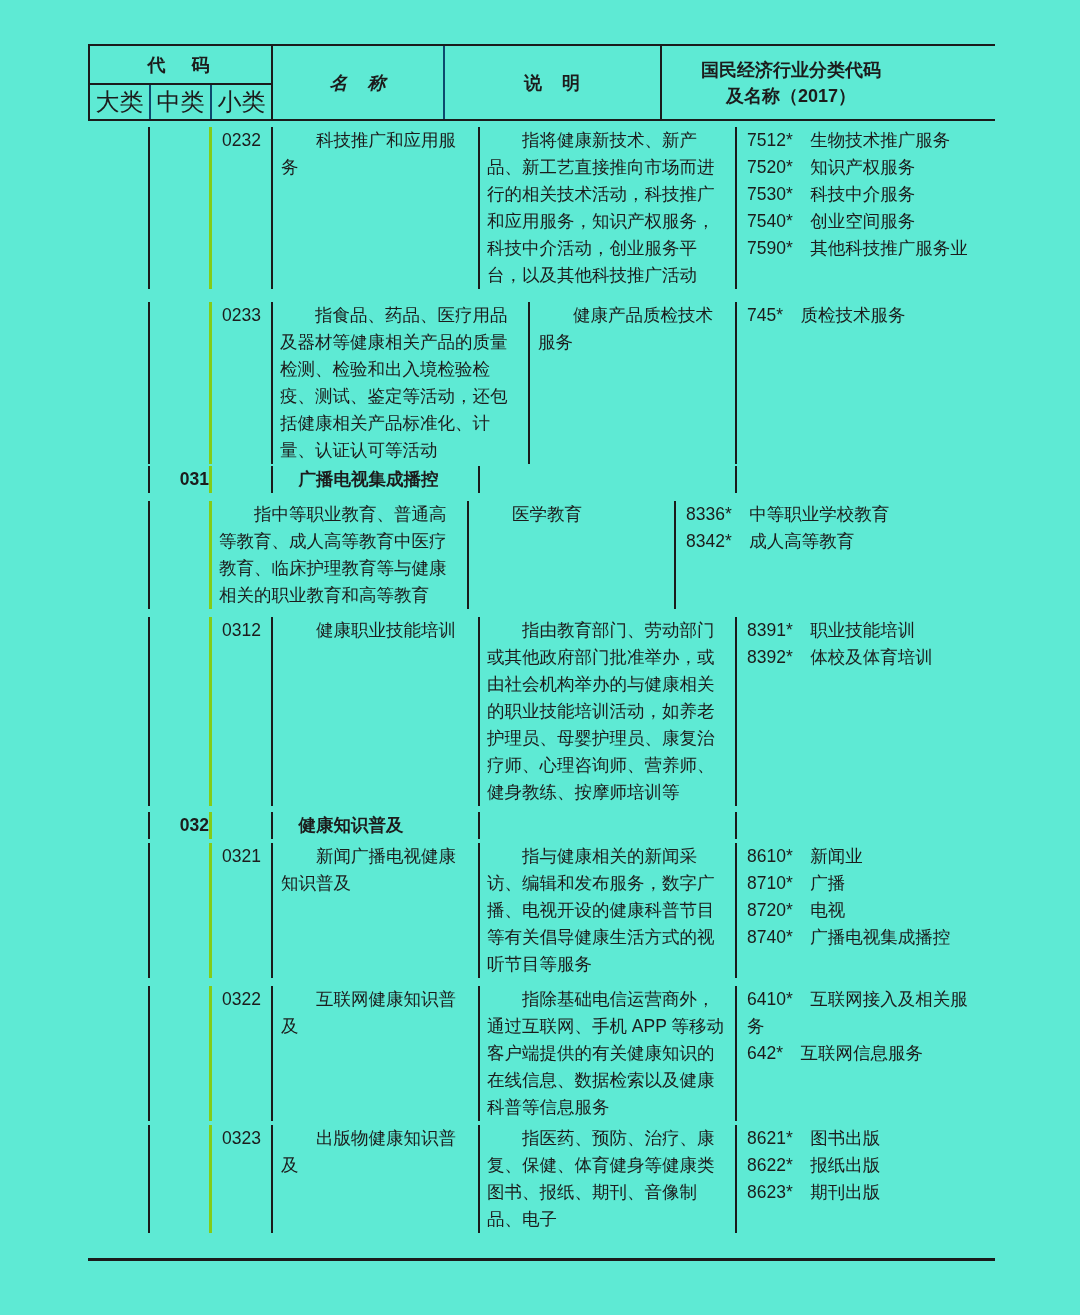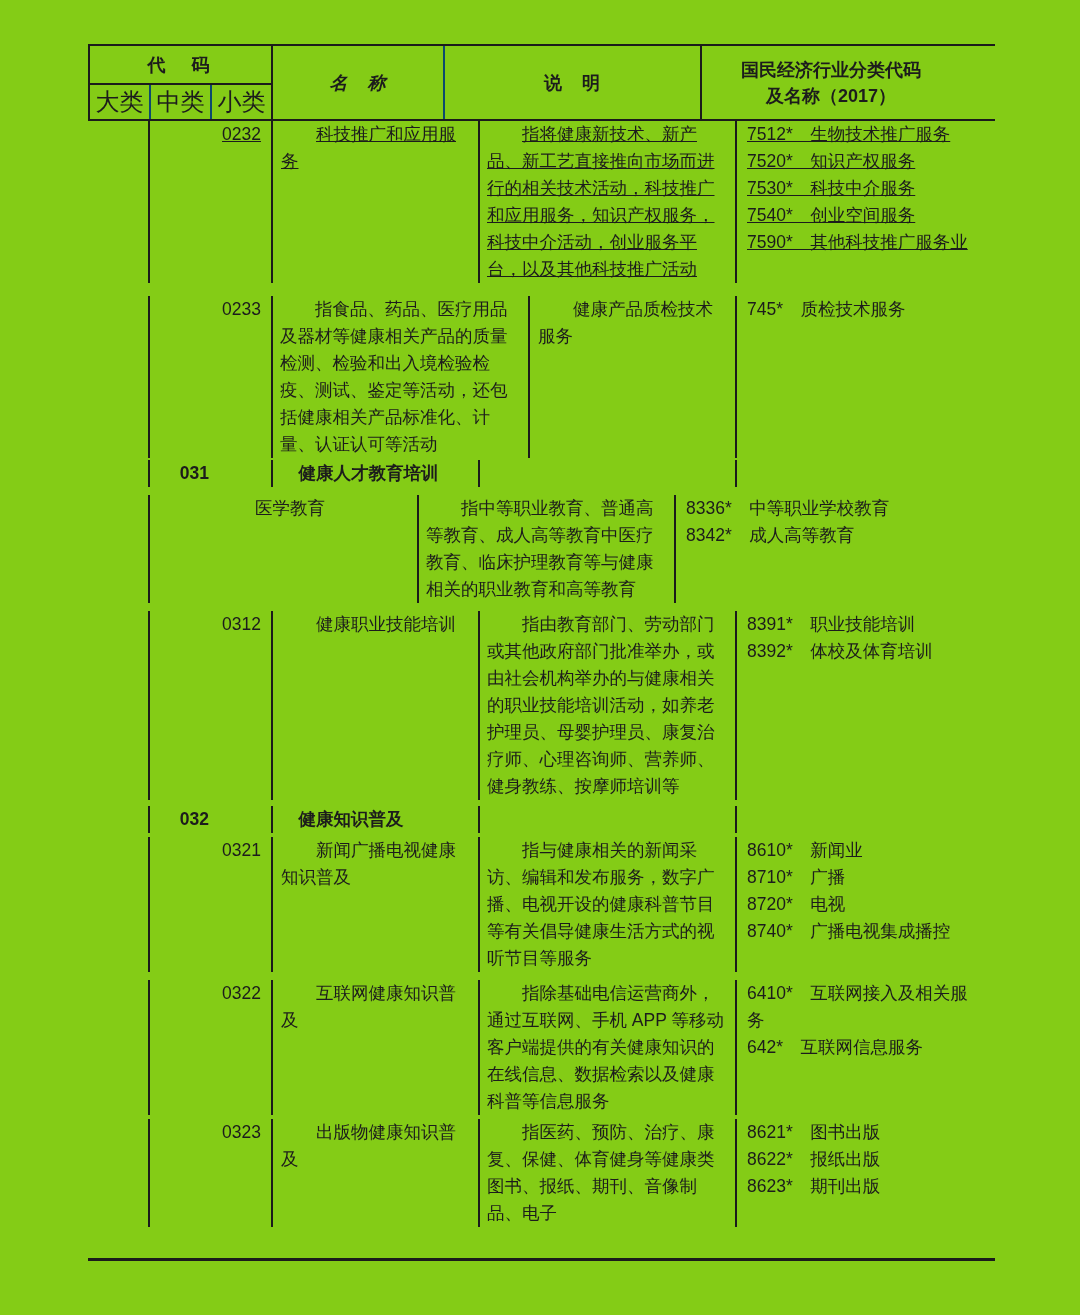--- a/index.html
+++ b/index.html
@@ -1,38 +1,38 @@
 <!DOCTYPE html>
 <html><head>
 <meta charset="utf-8">
 <style>
   html,body{margin:0;padding:0;}
   body{
     width:1080px;height:1315px;background:#ffffff;
     font-family:"Liberation Sans","DejaVu Sans",sans-serif;
     color:#1c1c1c;
   }
-  .sheet{position:relative;width:1080px;height:1315px;background:#84cc16;overflow:hidden;}
+  .sheet{position:relative;width:1080px;height:1315px;background:#5eead4;overflow:hidden;}
   .doc-table{position:absolute;left:88px;top:44px;width:907px;}
 
   
   .thead{display:flex;border-top:2px solid #1b1b1b;border-bottom:2px solid #1b1b1b;}
   .thead,.tbody{box-sizing:border-box;}
   .th{box-sizing:border-box;display:flex;align-items:center;justify-content:center;
       font-weight:bold;font-size:18px;letter-spacing:1px;}
   .th-code-block{width:185px;border-left:2px solid #1b1b1b;border-right:2px solid #1b1b1b;
       display:flex;flex-direction:column;box-sizing:border-box;}
   .th-code-title{height:37px;border-bottom:2px solid #1b1b1b;display:flex;align-items:center;
       justify-content:center;font-weight:bold;font-size:18px;letter-spacing:4px;}
   .th-code-sub{display:flex;height:34px;}
   .th-code-sub .sub{flex:1;display:flex;align-items:center;justify-content:center;
       font-weight:normal;font-size:24px;box-sizing:border-box;}
   .th-code-sub .sub + .sub{border-left:2px solid #0c4a6e;}
   .th-name{width:172px;border-right:2px solid #0c4a6e;font-style:italic;}
-  .th-desc{width:257px;border-right:2px solid #1b1b1b;}
+  .th-desc{width:217px;border-right:2px solid #1b1b1b;}
   .th-industry{width:258px;flex-direction:column;line-height:26px;letter-spacing:0;}
 
   
   .tbody{height:1140px;overflow:hidden;border-bottom:3px solid #1b1b1b;}
   .trow{display:flex;box-sizing:border-box;}
   .cell{box-sizing:border-box;font-size:17.5px;line-height:27px;}
   .c-major{width:62px;text-align:center;border-right:2px solid #1b1b1b;}
   .c-middle{width:62px;text-align:right;border-right:3px solid #84cc16;}
   .c-minor{width:61px;text-align:center;border-right:2px solid #1b1b1b;}
   .c-name{width:207px;border-right:2px solid #1b1b1b;padding:0 9px 0 8px;}
@@ -63,21 +63,21 @@
       </div>
       <div class="th th-name">名　称</div>
       <div class="th th-desc">说　明</div>
       <div class="th th-industry">
         <span>国民经济行业分类代码</span>
         <span>及名称（2017）</span>
       </div>
     </div>
 
     <div class="tbody" id="table-body">
-  <div class="trow" style=" text-decoration: underline;">
+  <div class="trow" style="padding-top: 6px;">
     <div class="cell c-major"></div>
     <div class="cell c-middle"></div>
     <div class="cell c-minor">0232</div>
     <div class="cell c-name">
       <span class="name-text ind2">科技推广和应用服务</span>
     </div>
     <div class="cell c-desc">
       <span class="desc-text">指将健康新技术、新产品、新工艺直接推向市场而进行的相关技术活动，科技推广和应用服务，知识产权服务，科技中介活动，创业服务平台，以及其他科技推广活动</span>
     </div>
     <div class="cell c-codes">
@@ -103,36 +103,36 @@
             <span class="code-line">745*　质检技术服务</span>
           </div>
   </div>
 
 
   <div class="trow" style="padding-top: 2px;">
     <div class="cell c-major num-b"></div>
     <div class="cell c-middle num-b">031</div>
     <div class="cell c-minor"></div>
     <div class="cell c-name">
-      <span class="name-text ind1 b">健康人才教育培训</span>
+      <span class="name-text ind1 b">广播电视集成播控</span>
     </div>
     <div class="cell c-desc">
       <span class="desc-text"></span>
     </div>
     <div class="cell c-codes"></div>
   </div>
 
   <div class="trow" style="padding-top: 8px;">
     <div class="cell c-major"></div>
     <div class="cell c-middle"></div>
+    <div class="cell c-desc">
+      <span class="desc-text">指中等职业教育、普通高等教育、成人高等教育中医疗教育、临床护理教育等与健康相关的职业教育和高等教育</span>
+    </div>
     <div class="cell c-name">
       <span class="name-text ind2">医学教育</span>
-    </div>
-    <div class="cell c-desc">
-      <span class="desc-text">指中等职业教育、普通高等教育、成人高等教育中医疗教育、临床护理教育等与健康相关的职业教育和高等教育</span>
     </div>
     <div class="cell c-codes">
             <span class="code-line">8336*　中等职业学校教育</span>
             <span class="code-line">8342*　成人高等教育</span>
           </div>
   </div>
 
   <div class="trow" style="padding-top: 8px;">
     <div class="cell c-major"></div>
     <div class="cell c-middle"></div>

